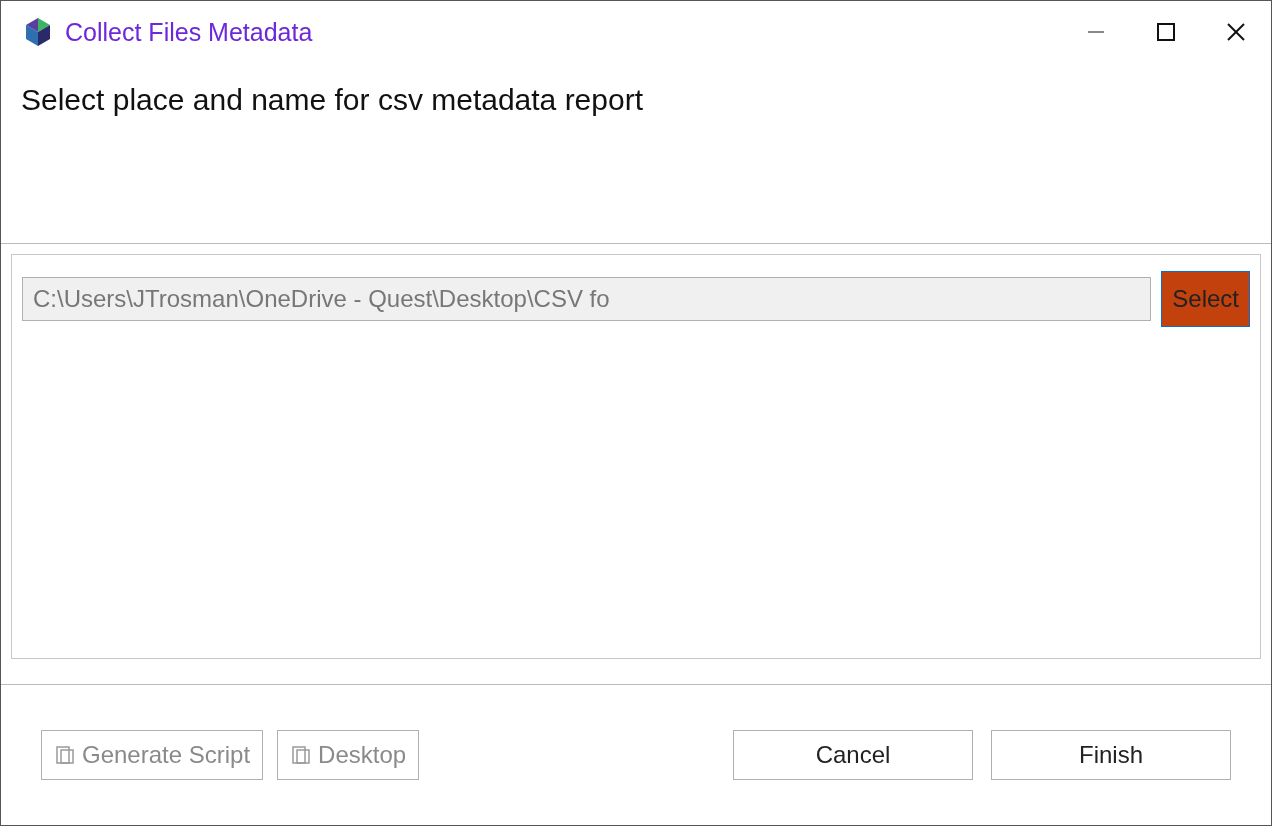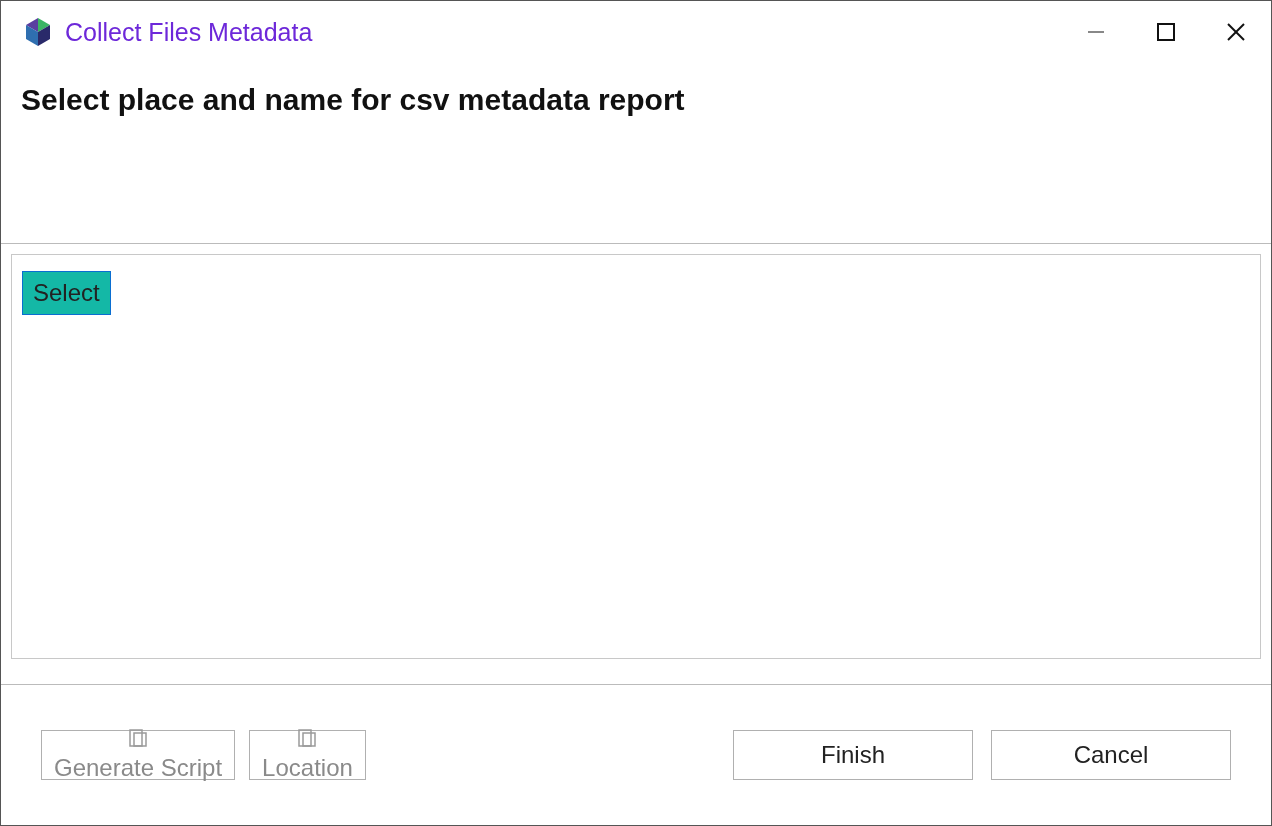--- a/index.html
+++ b/index.html
@@ -56,21 +56,21 @@
       align-items: center;
       justify-content: center;
       cursor: default;
     }
     .header-area {
       padding: 20px 20px 0 20px;
       height: 180px;
     }
     .page-title {
       font-size: 30px;
-      font-weight: 700;
+      font-weight: 400;
       color: #111;
     }
     .content-area {
       flex: 1;
       border-top: 1px solid #bbb;
       border-bottom: 1px solid #bbb;
       padding: 10px;
     }
     .form-panel {
       border: 1px solid #c8c8c8;
@@ -94,24 +94,24 @@
       background: #f0f0f0;
       font-size: 24px;
       color: #777;
       padding: 0 10px;
       overflow: hidden;
       white-space: nowrap;
       display: flex;
       align-items: center;
     }
     .select-btn {
-      height: 44px;
+      height: 56px;
       padding: 4px 10px;
       border: 1px solid #0a6ed1;
-      background: #14b8a6;
+      background: #c2410c;
       color: #222;
       font-size: 24px;
       cursor: pointer;
       display: flex;
       align-items: center;
       justify-content: center;
     }
     .footer {
       height: 140px;
       display: flex;
@@ -131,21 +131,20 @@
     .footer-btn {
       height: 50px;
       border: 1px solid #b0b0b0;
       background: #fff;
       display: flex;
       align-items: center;
       justify-content: center;
       font-size: 24px;
       padding: 0 12px;
       gap: 6px;
-      flex-direction: column;
     }
     .footer-btn.disabled {
       color: #8a8a8a;
     }
     .footer-btn.primary {
       color: #222;
       min-width: 240px;
     }
     .footer-btn .btn-icon {
       width: 22px;
@@ -190,20 +189,21 @@
     </div>
   </div>
 
   <div class="header-area">
     <h1 class="page-title">Select place and name for csv metadata report</h1>
   </div>
 
   <div class="content-area">
     <div class="form-panel">
       <div class="form-row">
+        <div class="path-input">C:\Users\JTrosman\OneDrive - Quest\Desktop\CSV fo</div>
         <div class="select-btn">Select</div>
       </div>
     </div>
   </div>
 
   <div class="footer">
     <div class="footer-left">
       <div class="footer-btn disabled">
         <span class="btn-icon">
           <svg width="20" height="20" viewBox="0 0 20 20">
@@ -213,22 +213,22 @@
         </span>
         <span>Generate Script</span>
       </div>
       <div class="footer-btn disabled">
         <span class="btn-icon">
           <svg width="20" height="20" viewBox="0 0 20 20">
             <rect x="2" y="2" width="12" height="16" fill="none" stroke="#9a9a9a" stroke-width="1.5"></rect>
             <rect x="6" y="5" width="12" height="13" fill="none" stroke="#9a9a9a" stroke-width="1.5"></rect>
           </svg>
         </span>
-        <span>Location</span>
+        <span>Desktop</span>
       </div>
     </div>
     <div class="footer-right">
+      <div class="footer-btn primary">Cancel</div>
       <div class="footer-btn primary">Finish</div>
-      <div class="footer-btn primary">Cancel</div>
     </div>
   </div>
 
 </div>
 
 </body></html>

